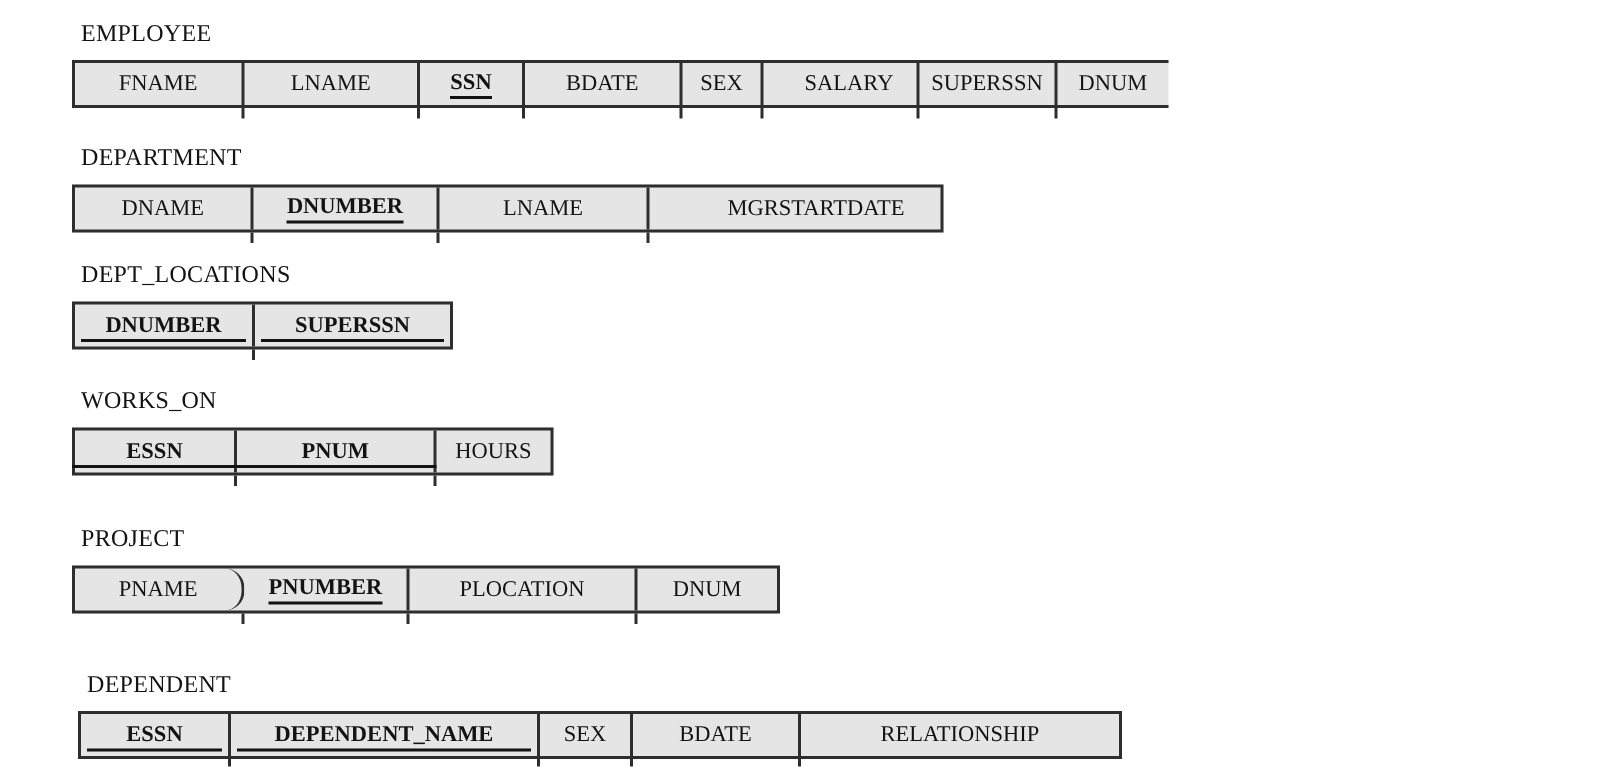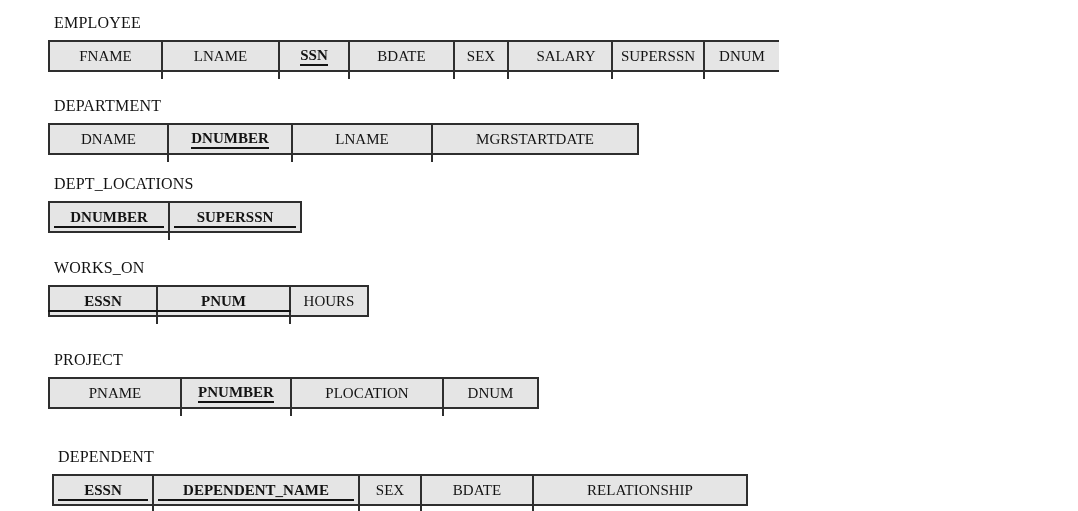--- a/index.html
+++ b/index.html
@@ -101,21 +101,21 @@
     <section class="relation"><div class="rel-title">DEPARTMENT</div><div class="row">
         <div class="cell" style="width: 119px;">
           <span class="lbl">DNAME</span>
         </div>
         <div class="cell pk-text" style="width: 124px;">
           <span class="lbl">DNUMBER</span>
         </div>
         <div class="cell" style="width: 140px;">
           <span class="lbl">LNAME</span>
         </div>
-        <div class="cell" style="width: 204px;">
+        <div class="cell" style="width: 166px; margin-left: 28px;">
           <span class="lbl">MGRSTARTDATE</span>
         </div>
       </div></section>
     <section class="relation"><div class="rel-title">DEPT_LOCATIONS</div><div class="row">
         <div class="cell pk-cell" style="width: 120px;">
           <span class="lbl">DNUMBER</span>
         </div>
         <div class="cell pk-cell" style="width: 130px;">
           <span class="lbl">SUPERSSN</span>
         </div>
@@ -125,21 +125,21 @@
           <span class="lbl">ESSN</span>
         </div>
         <div class="cell pk-cell-flush" style="width: 133px;">
           <span class="lbl">PNUM</span>
         </div>
         <div class="cell" style="width: 76px;">
           <span class="lbl">HOURS</span>
         </div>
       </div></section>
     <section class="relation"><div class="rel-title">PROJECT</div><div class="row">
-        <div class="cell" style="width: 132px;">
+        <div class="cell" style="width: 113px; border-radius: 13px;">
           <span class="lbl">PNAME</span>
         </div>
         <div class="cell pk-text" style="width: 110px;">
           <span class="lbl">PNUMBER</span>
         </div>
         <div class="cell" style="width: 152px;">
           <span class="lbl">PLOCATION</span>
         </div>
         <div class="cell" style="width: 93px;">
           <span class="lbl">DNUM</span>

